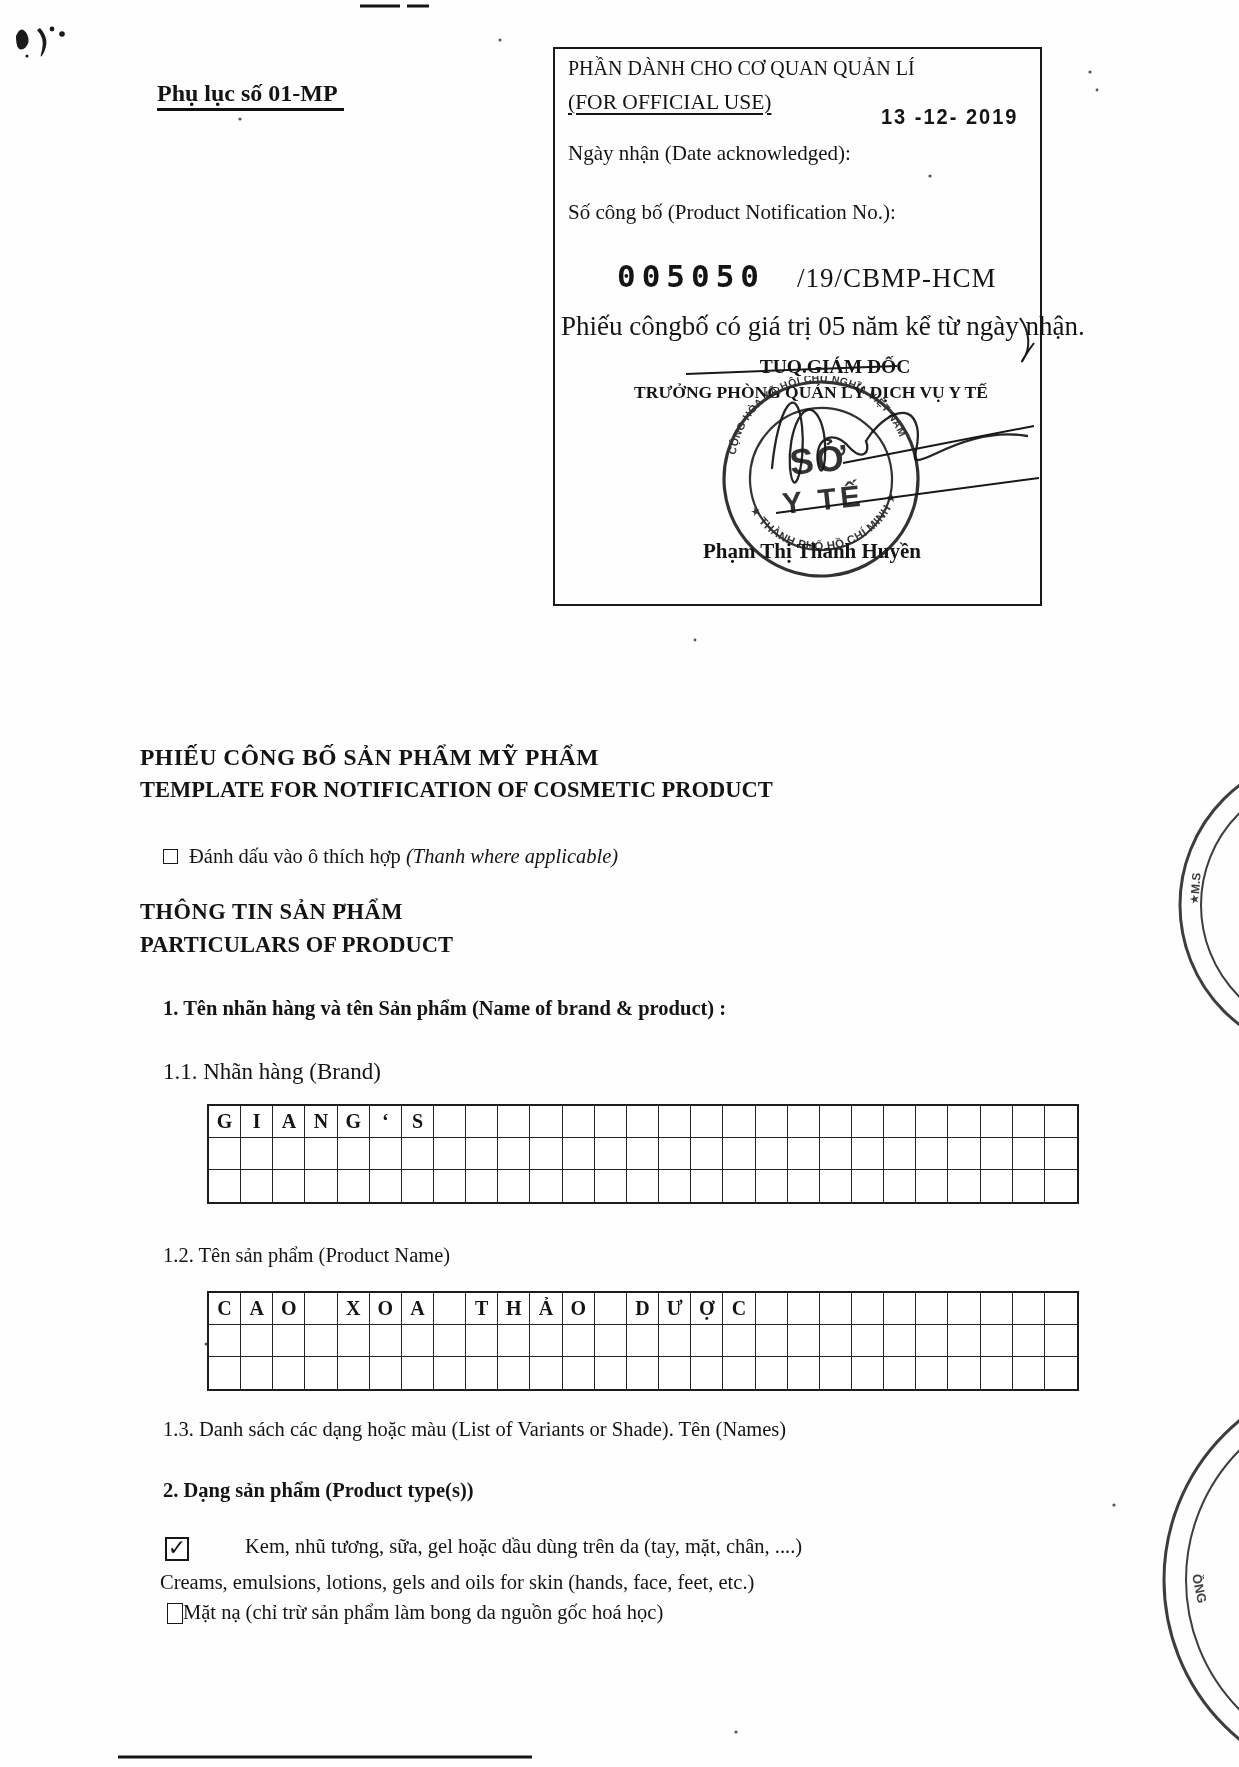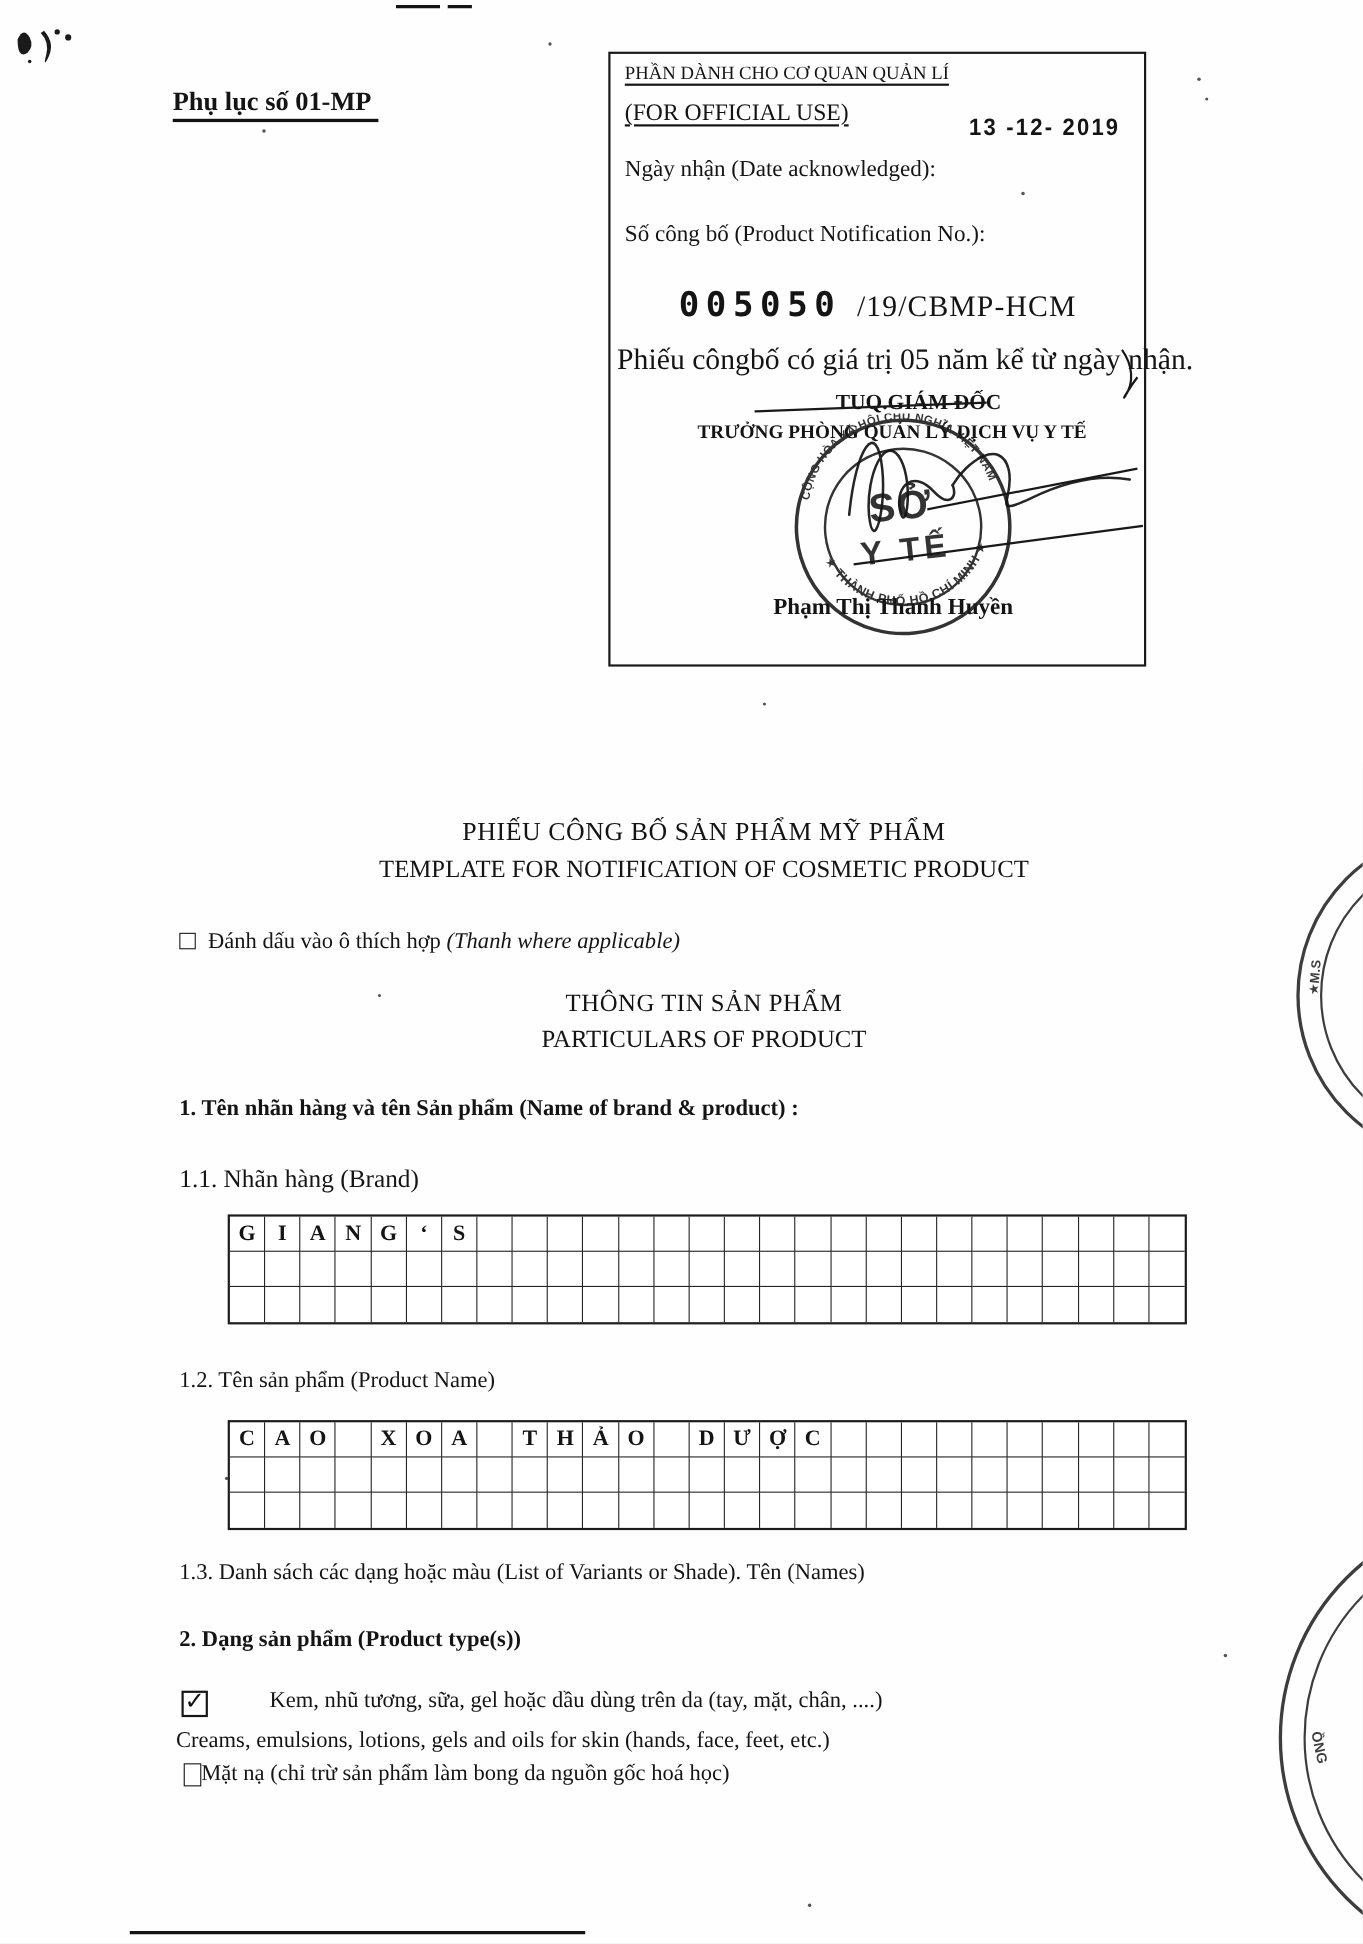--- a/index.html
+++ b/index.html
@@ -8,44 +8,44 @@
     overflow:hidden;color:#141414;
     font-family:"Liberation Serif","DejaVu Serif",serif;
   }
   .abs{position:absolute;}
   
   .appendix{left:157px;top:80px;font-size:24px;font-weight:bold;
     border-bottom:3px solid #121212;padding:0 6px 1px 0;}
   
   .official-box{left:553px;top:47px;width:489px;height:559px;
     border:2.5px solid #1a1a1a;box-sizing:border-box;}
-  .official-box .t1{position:absolute;left:13px;top:8px;font-size:17px;
-    text-decoration:underline;text-underline-offset:4px;text-decoration-thickness:1.5px;}
+  .official-box .t1{position:absolute;left:13px;top:8px;font-size:20px;
+    text-underline-offset:4px;text-decoration-thickness:1.5px;}
   .official-box .t2{position:absolute;left:13px;top:41px;font-size:21.5px;
     text-decoration:underline;text-underline-offset:4px;text-decoration-thickness:1.5px;}
   .date-stamp{position:absolute;left:326px;top:56px;
     font-family:"Liberation Sans","DejaVu Sans",sans-serif;font-weight:bold;
     font-size:20px;letter-spacing:2px;transform:scaleY(1.08);white-space:nowrap;}
   .official-box .ngay{position:absolute;left:13px;top:92px;font-size:21px;}
   .official-box .socong{position:absolute;left:13px;top:151px;font-size:21px;}
-  .number-row{position:absolute;left:62px;top:200px;display:flex;align-items:baseline;gap:14px;}
+  .number-row{position:absolute;left:62px;top:200px;display:flex;align-items:baseline;gap:32px;}
   .stamped-number{font-family:"DejaVu Sans Mono",monospace;font-weight:bold;
     font-size:31px;letter-spacing:6px;}
   .number-suffix{font-size:27px;letter-spacing:1px;margin-top:14px;}
   .official-box .validity{position:absolute;left:6px;top:262px;font-size:27px;white-space:nowrap;}
   .signer-title1{position:absolute;left:108px;top:307px;width:344px;text-align:center;
     font-weight:bold;font-size:19.5px;}
   .signer-title2{position:absolute;left:30px;top:333px;width:452px;text-align:center;
     font-weight:bold;font-size:17.5px;white-space:nowrap;}
   .signer-name{position:absolute;left:92px;top:490px;width:330px;text-align:center;
     font-weight:bold;font-size:21px;}
   
   .seal-svg{left:718px;top:376px;}
   
-  .ctr{left:140px;width:1000px;text-align:center;font-weight:normal;}
+  .ctr{left:140px;width:1000px;font-weight:bold;}
   .title-vi{top:744px;font-size:23.5px;letter-spacing:.5px;}
   .title-en{top:777px;font-size:22.5px;}
   .info-vi{top:899px;font-size:22.5px;letter-spacing:.5px;}
   .info-en{top:932px;font-size:22.5px;}
   
   .tick-note{left:163px;top:845px;font-size:20.5px;}
   .tick-sq{display:inline-block;width:13px;height:13px;border:1.5px solid #1a1a1a;
     margin-right:11px;transform:translateY(1px);}
   .tick-en{font-style:italic;}
   

